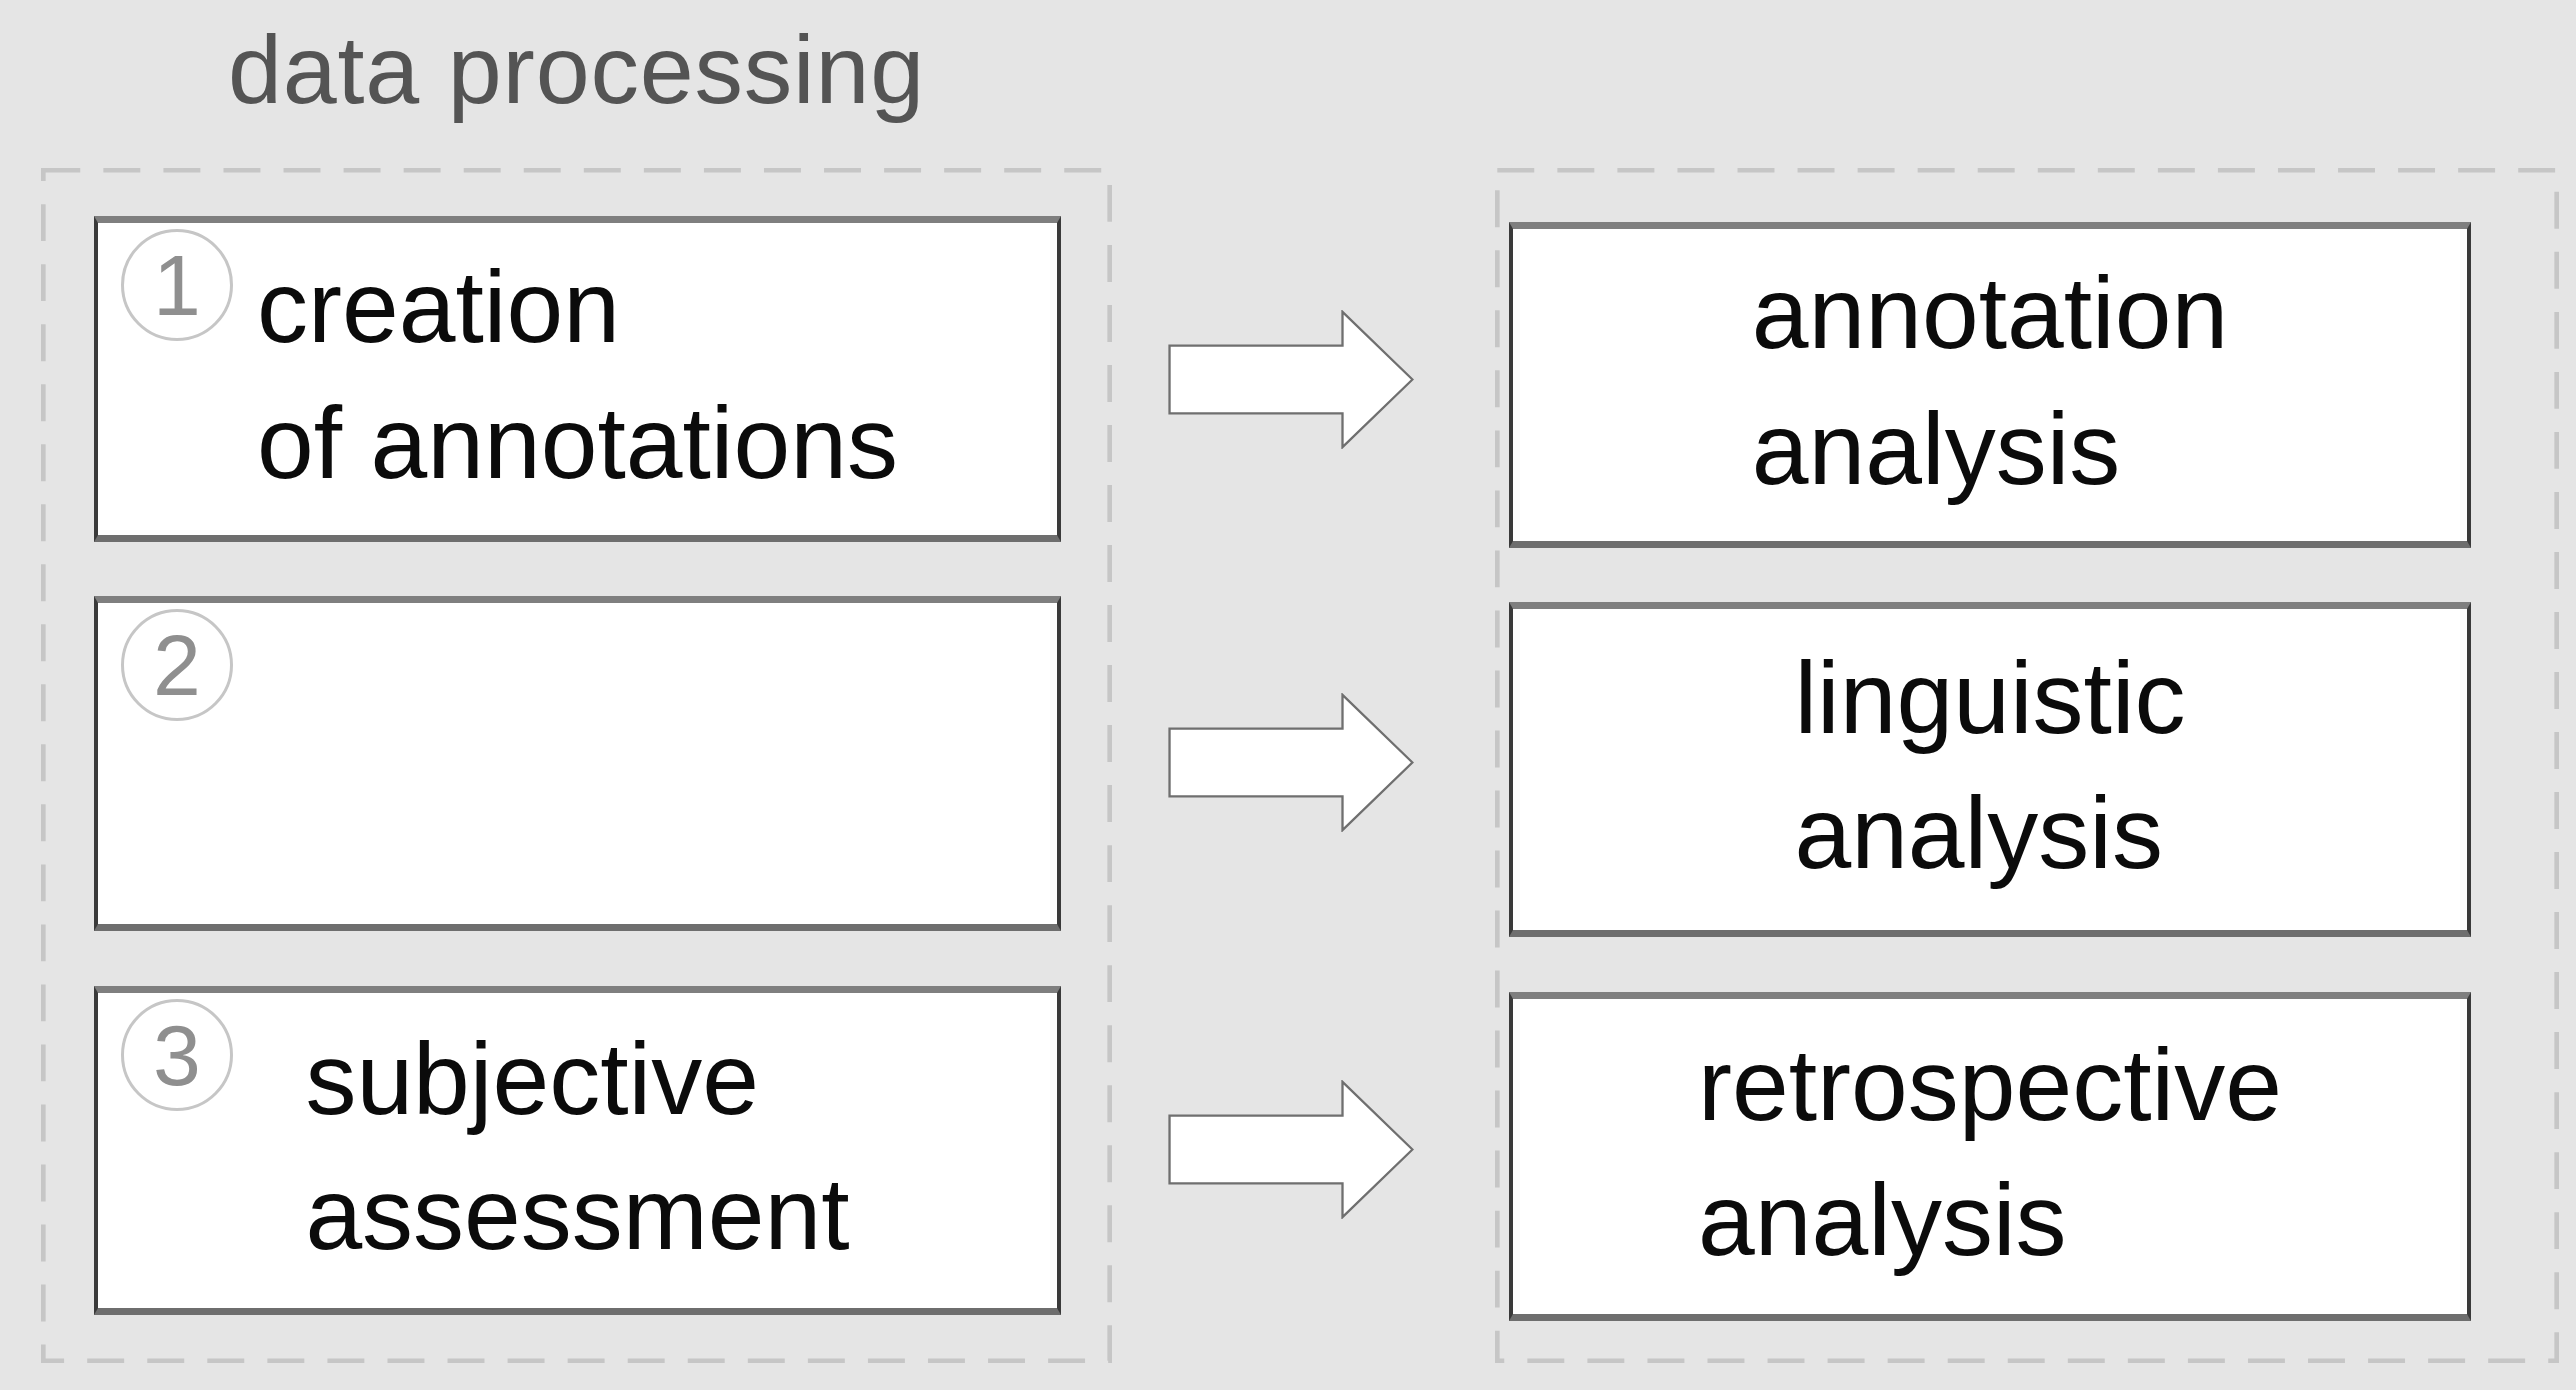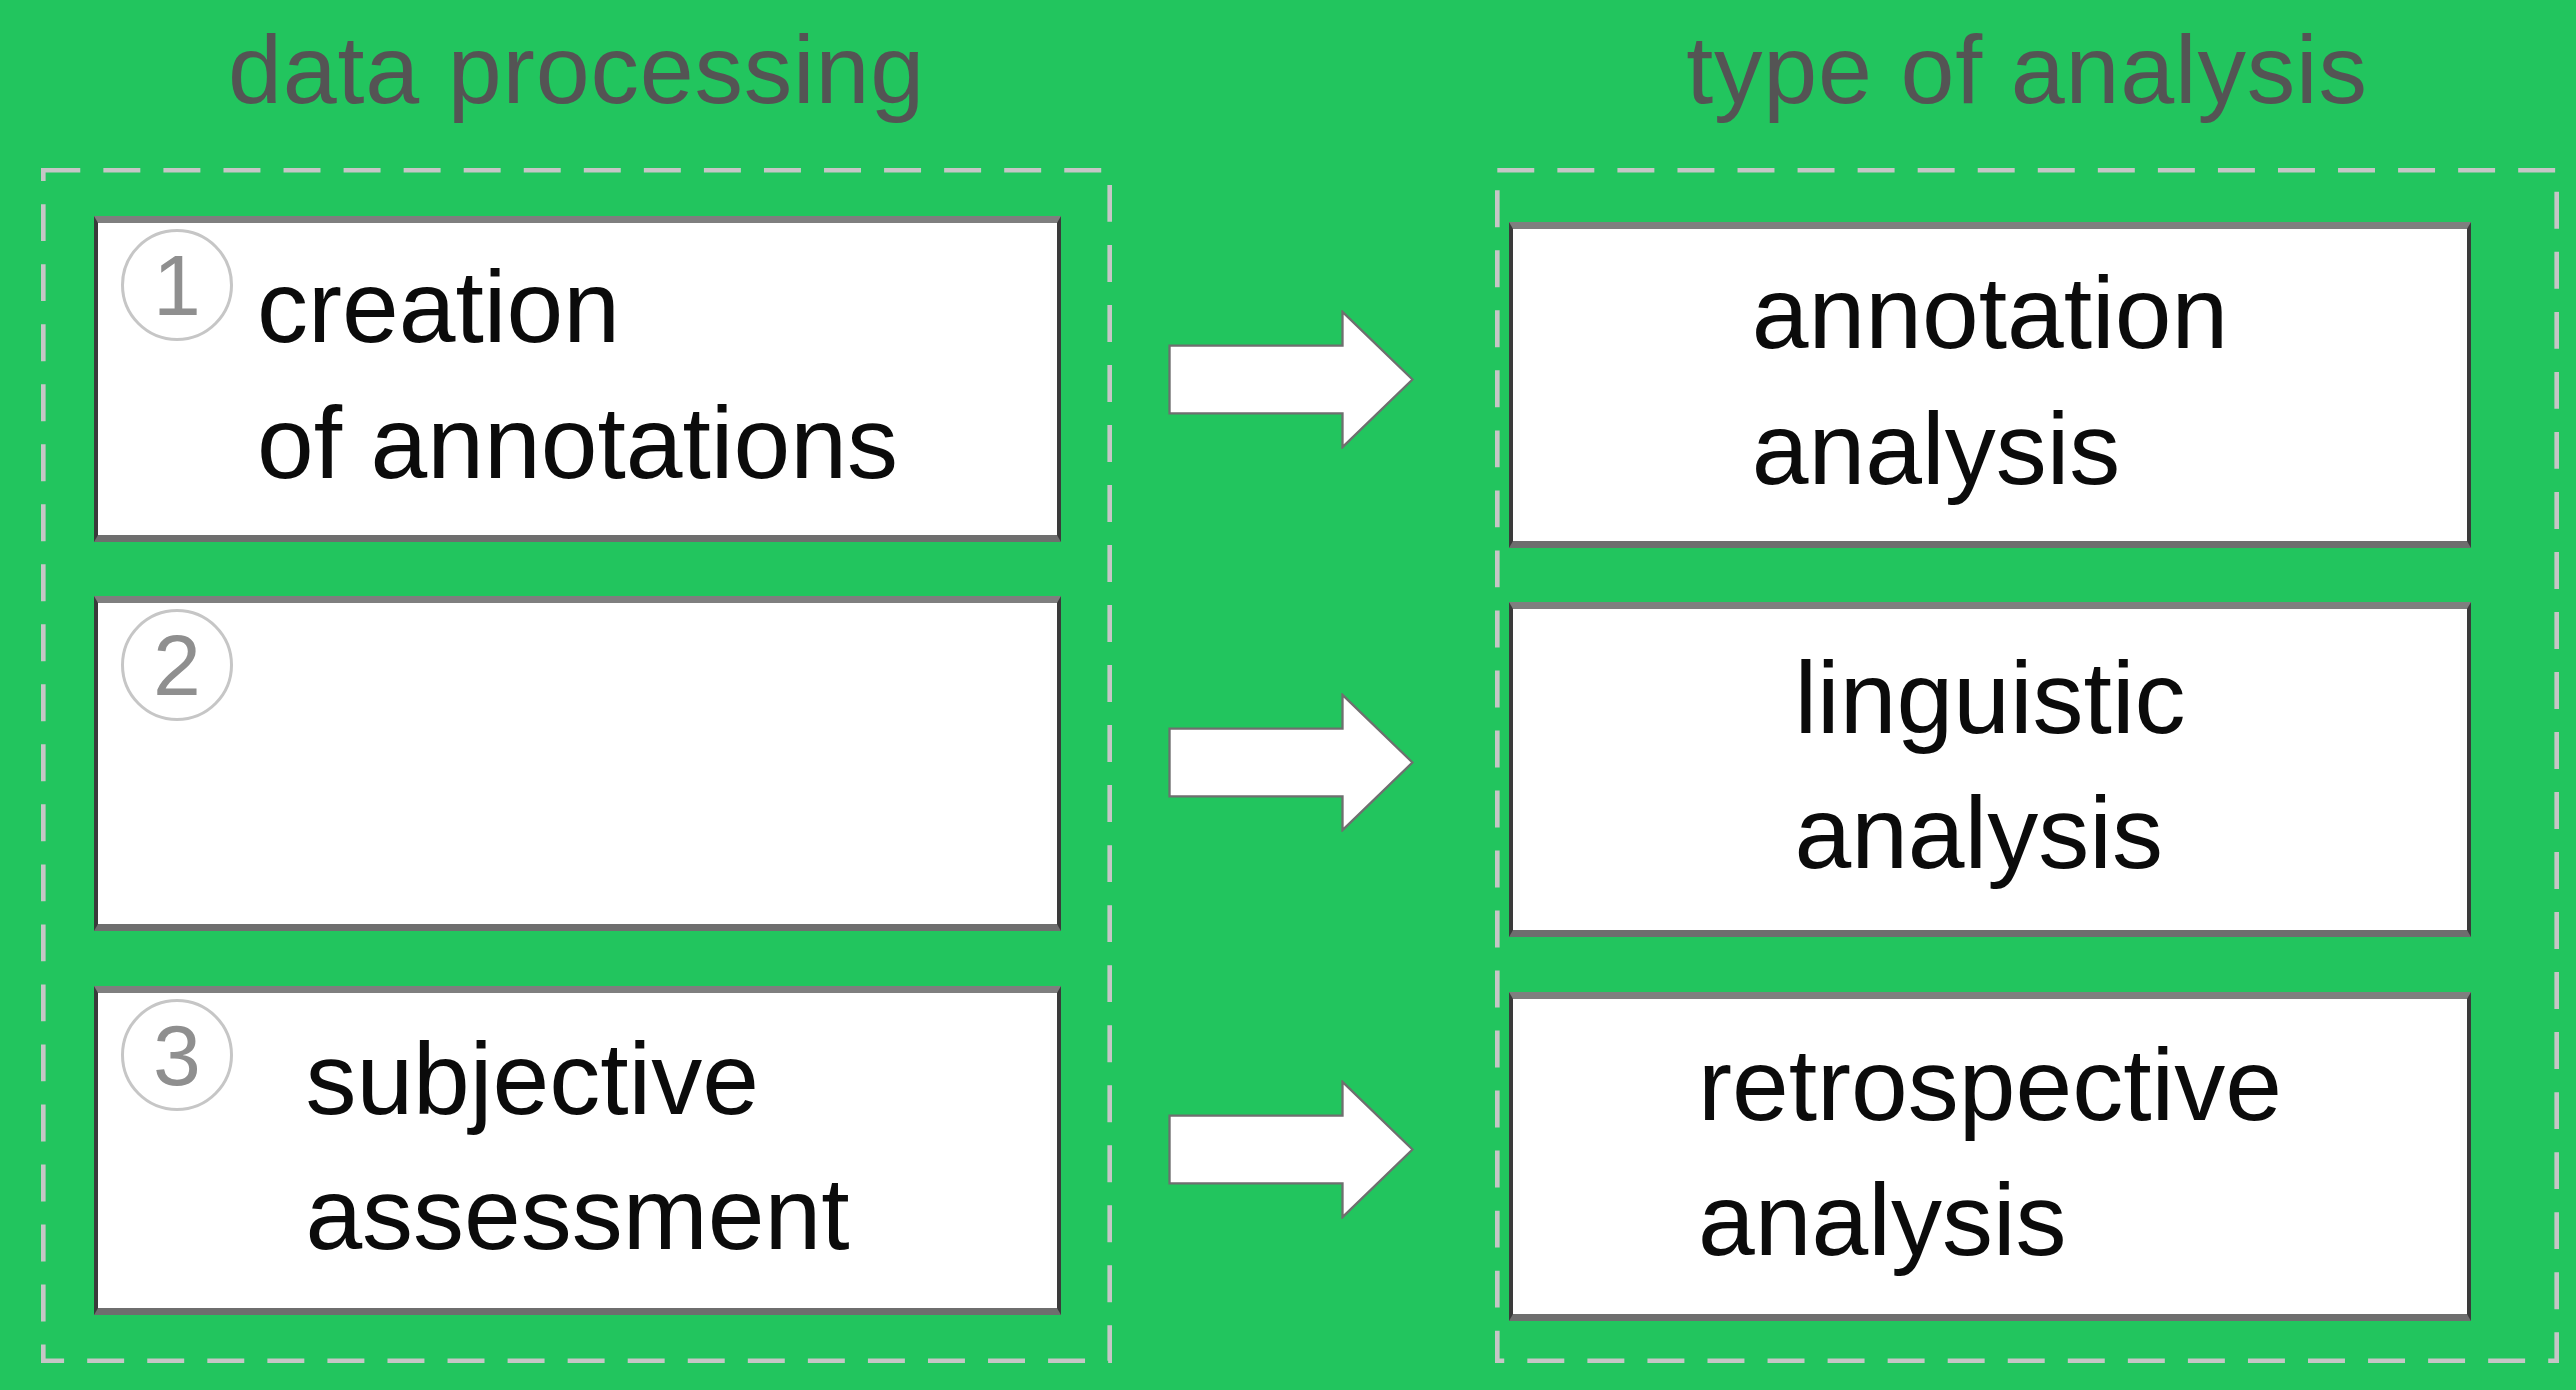--- a/index.html
+++ b/index.html
@@ -4,21 +4,21 @@
 <style>
   html, body {
     margin: 0;
     padding: 0;
     background: #ffffff;
   }
   .canvas {
     position: relative;
     width: 2576px;
     height: 1391px;
-    background: #22c55e;
+    background: #e5e5e5;
     overflow: hidden;
     font-family: "Liberation Sans", "DejaVu Sans", sans-serif;
   }
   .col-header {
     position: absolute;
     top: 12.3px;
     text-align: center;
     font-size: 97px;
     line-height: 1.2;
     color: #545454;
@@ -89,21 +89,20 @@
   .arrow.row2 { top: 693px; }
   .arrow.row3 { top: 1080px; }
   .arrow svg { display: block; width: 100%; height: 100%; }
 </style>
 </head>
 <body>
 
 <div class="canvas">
 
   <div class="col-header left">data processing</div>
-  <div class="col-header right">type of analysis</div>
 
   <div class="panel left">
     <svg viewBox="0 0 1391 1553" preserveAspectRatio="none">
       <rect x="3" y="3" width="1385" height="1547" fill="none" stroke="#c6c6c6" stroke-width="6" stroke-dasharray="48 30"></rect>
     </svg>
   </div>
   <div class="panel right">
     <svg viewBox="0 0 1382 1553" preserveAspectRatio="none">
       <rect x="3" y="3" width="1376" height="1547" fill="none" stroke="#c6c6c6" stroke-width="6" stroke-dasharray="48 30"></rect>
     </svg>

